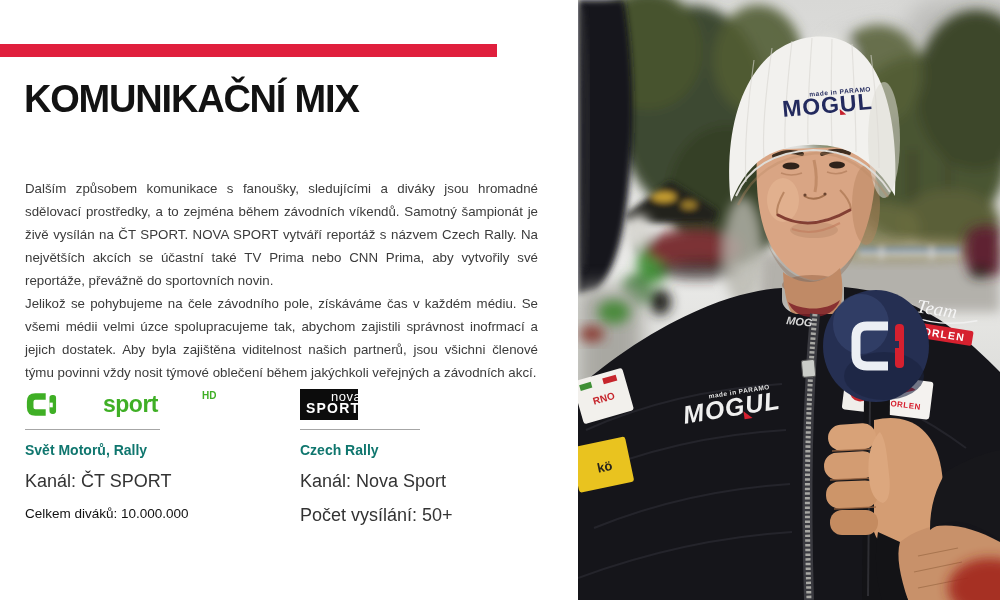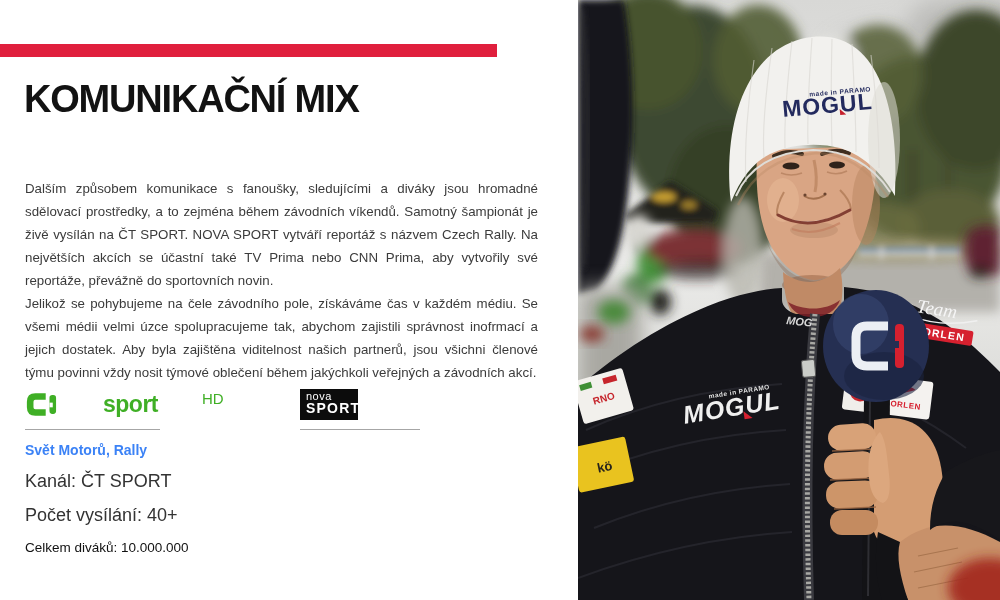--- a/index.html
+++ b/index.html
@@ -17,32 +17,32 @@
   .para1{top:177px;}
   .para2{top:292px;}
 
   .channel-col{position:absolute;top:389px;width:250px;}
   .col1{left:25px;}
   .col2{left:300px;}
   .logo-row{height:31px;display:flex;align-items:center;gap:40px;}
   .rule{border:0;border-top:1px solid #a6a6a6;margin:9px 0 0 0;}
   .col1 .rule{width:135px;}
   .col2 .rule{width:120px;}
-  .show-name{font-size:14px;font-weight:bold;color:#3b82f6;margin-top:12px;}
+  .show-name{font-size:14px;font-weight:bold;color:#0f766e;margin-top:12px;}
   .detail{font-size:18px;color:#333;margin-top:13px;}
   .viewers{font-size:13.5px;font-weight:normal;color:#111;margin-top:14px;}
 
   
   .ct-logo{display:flex;align-items:center;}
   .ct-sport-word{color:#3FAF25;font-size:23px;font-weight:bold;letter-spacing:-0.5px;margin-left:6px;line-height:23px;}
-  .ct-hd{color:#3FAF25;font-size:15px;font-weight:normal;margin-left:4px;align-self:flex-start;margin-top:1px;}
+  .ct-hd{color:#3FAF25;font-size:10px;font-weight:bold;margin-left:4px;align-self:flex-start;margin-top:1px;}
 
   
   .nova-box{width:58px;height:31px;background:#0c0c0c;color:#fff;box-sizing:border-box;padding:3px 0 0 6px;}
-  .nova-top{display:block;font-size:11px;line-height:9px;letter-spacing:0.5px;}
+  .nova-top{display:block;font-size:13px;line-height:9px;letter-spacing:0.5px;margin-left:25px;}
   .nova-bottom{display:block;font-size:14px;font-weight:bold;letter-spacing:1.2px;line-height:15px;}
 
   
   .photo{position:absolute;left:578px;top:0;width:422px;height:600px;background:#cfcfcb;}
   .photo svg{width:100%;height:100%;display:block;}
 
   
   .t-beanie{font-size:23px;font-weight:bold;fill:#232a5e;letter-spacing:1px;}
   .t-beanie-small{font-size:6.5px;font-weight:bold;fill:#2a3162;letter-spacing:0.5px;}
   .t-chest{font-size:25px;font-weight:bold;font-style:italic;fill:#f0f0f0;letter-spacing:1px;}
@@ -70,32 +70,34 @@
         <path d="M22,4.5 H11 Q5.5,4.5 5.5,10 V16 Q5.5,21.5 11,21.5 H22" fill="none" stroke="#3FAF25" stroke-width="7"></path>
         <rect x="26" y="3" width="7" height="20" rx="3" fill="#3FAF25"></rect>
         <rect x="26" y="11" width="3.5" height="5" fill="#ffffff"></rect>
       </svg>
       <span class="ct-sport-word">sport</span>
       <span class="ct-hd">HD</span>
     </div>
     <hr class="rule">
     <div class="show-name">Svět Motorů, Rally</div>
     <div class="detail">Kanál: ČT SPORT</div>
-    <div class="detail">Počet vysílání: 40+</div>
     <div class="viewers">Celkem diváků: 10.000.000</div>
   </div>
 
   <div class="channel-col col2">
     <div class="logo-row">
       <div class="nova-box">
         <span class="nova-top">nova</span>
         <span class="nova-bottom">SPORT</span>
       </div>
     </div>
     <hr class="rule">
+    <div class="show-name">Czech Rally</div>
+    <div class="detail">Kanál: Nova Sport</div>
+    <div class="detail">Počet vysílání: 50+</div>
   </div>
 </div>
 
 <div class="photo">
 <svg viewBox="0 0 422 600" preserveAspectRatio="none">
   <defs>
     <filter id="b3" x="-30%" y="-30%" width="160%" height="160%">
           <feGaussianBlur stdDeviation="3"></feGaussianBlur>
         </filter>
     <filter id="b6" x="-40%" y="-40%" width="180%" height="180%">

